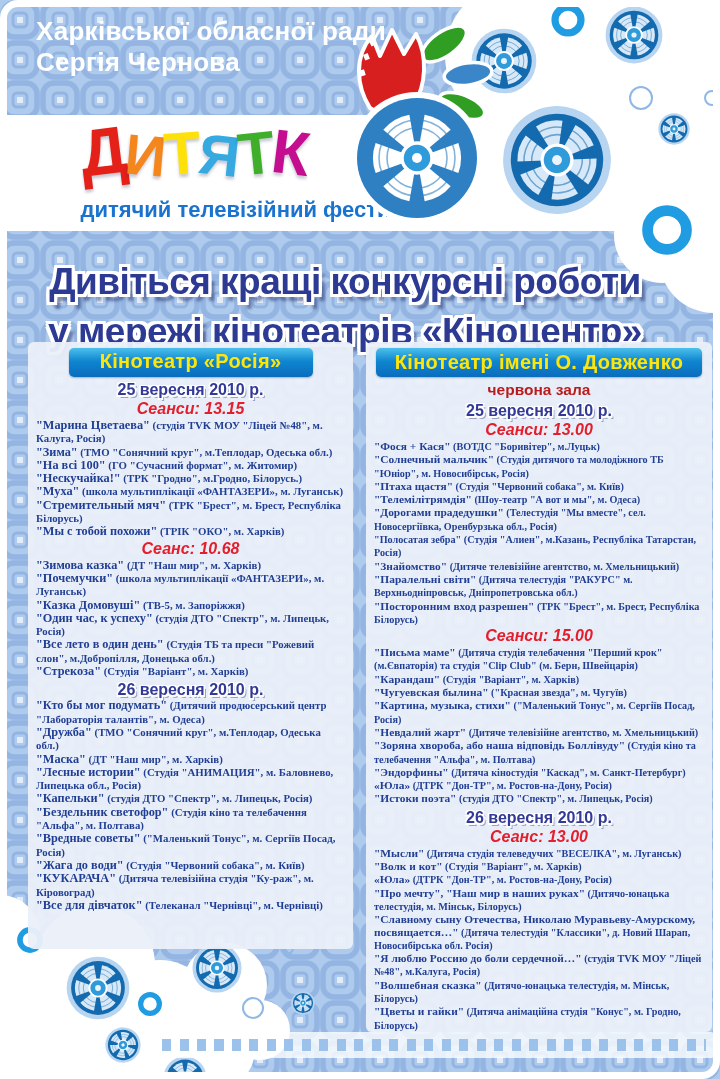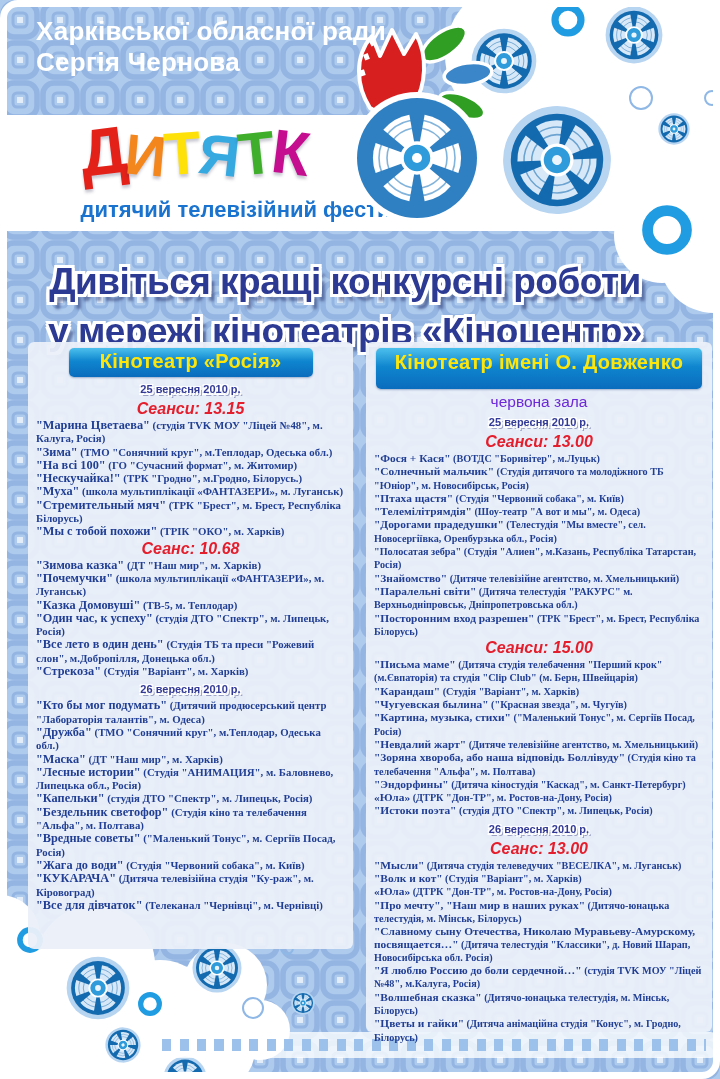--- a/index.html
+++ b/index.html
@@ -22,25 +22,25 @@
                        -3px 0 0 #fff,3px 0 0 #fff,0 -3px 0 #fff,0 3px 0 #fff,
                        6px 7px 3px rgba(25,35,95,.5);margin-top:20px;}
   .panel{position:absolute;top:342px;background:rgba(235,240,249,.95);border-radius:6px;
          padding:4px 8px;box-sizing:border-box;text-align:center;}
   .panel-left{left:28px;width:325px;height:607px;}
   .panel-right{left:366px;width:346px;height:690px;}
   .hdr-bar{margin:2px auto 3px;border-radius:5px;padding:2px 0 5px;
            background:linear-gradient(180deg,#4cc0ec,#0f86cf 45%,#0a6cbd);
            box-shadow:0 1px 2px rgba(20,60,120,.35);}
   .panel-left .hdr-bar{width:244px;}
-  .panel-right .hdr-bar{width:326px;padding:3px 0 16px;}
+  .panel-right .hdr-bar{width:326px;padding:3px 0 4px;}
   .cinema{font-size:20px;font-weight:800;color:#ffe60a;letter-spacing:.3px;line-height:22px;}
   .hall-in-bar{font-size:15.5px;font-weight:800;color:#ffffff;line-height:18px;margin-top:1px;}
-  .hall-below{font-size:15.5px;font-weight:400;color:#6d28d9;line-height:19px;margin-top:1px;}
-  .date{font-size:11px;line-height:19px;font-weight:800;color:#333a96;margin-top:2px;
+  .hall-below{font-size:15.5px;font-weight:700;color:#b91c1c;line-height:19px;margin-top:1px;}
+  .date{font-size:16px;line-height:19px;font-weight:800;color:#333a96;margin-top:2px;
         text-shadow:-1.5px -1.5px 0 #fff,1.5px -1.5px 0 #fff,-1.5px 1.5px 0 #fff,
                     1.5px 1.5px 0 #fff,2.5px 3px 0 rgba(40,45,120,.4);}
   .time{font-size:16px;line-height:19px;font-weight:800;color:#e41e2c;margin:0 0 1px;font-style:italic;}
   .film{margin:0;text-align:left;font-family:"Liberation Serif",serif;color:#203e93;}
   .panel-left  .film{font-size:12.3px;line-height:13.3px;}
   .panel-right .film{font-size:11.4px;line-height:12.3px;}
   .film .ft{font-weight:700;}
   .film .fi{font-weight:700;}
   .panel-left  .film .fi{font-size:10.8px;}
   .panel-right .film .fi{font-size:10.2px;}
@@ -202,21 +202,21 @@
       <p class="film"><span class="ft">"Марина Цветаева"</span><span class="fi"> (студія TVK МОУ "Ліцей №48", м. Калуга, Росія)</span></p>
       <p class="film"><span class="ft">"Зима"</span><span class="fi"> (ТМО "Сонячний круг", м.Теплодар, Одеська обл.)</span></p>
       <p class="film"><span class="ft">"На всі 100"</span><span class="fi"> (ГО "Сучасний формат", м. Житомир)</span></p>
       <p class="film"><span class="ft">"Нескучайка!"</span><span class="fi"> (ТРК "Гродно", м.Гродно, Білорусь.)</span></p>
       <p class="film"><span class="ft">"Муха"</span><span class="fi"> (школа мультиплікації «ФАНТАЗЕРИ», м. Луганськ)</span></p>
       <p class="film"><span class="ft">"Стремительный мяч"</span><span class="fi"> (ТРК "Брест", м. Брест, Республіка Білорусь)</span></p>
       <p class="film"><span class="ft">"Мы с тобой похожи"</span><span class="fi"> (ТРІК "ОКО", м. Харків)</span></p>
       <div class="time">Сеанс: 10.68</div>
       <p class="film"><span class="ft">"Зимова казка"</span><span class="fi"> (ДТ "Наш мир", м. Харків)</span></p>
       <p class="film"><span class="ft">"Почемучки"</span><span class="fi"> (школа мультиплікації «ФАНТАЗЕРИ», м. Луганськ)</span></p>
-      <p class="film"><span class="ft">"Казка Домовуші"</span><span class="fi"> (ТВ-5, м. Теплодар)</span></p>
+      <p class="film"><span class="ft">"Казка Домовуші"</span><span class="fi"> (ТВ-5, м. Запоріжжя)</span></p>
       <p class="film"><span class="ft">"Один час, к успеху"</span><span class="fi"> (студія ДТО "Спектр", м. Липецьк, Росія)</span></p>
       <p class="film"><span class="ft">"Все лето в один день"</span><span class="fi"> (Студія ТБ та преси "Рожевий слон", м.Добропілля, Донецька обл.)</span></p>
       <p class="film"><span class="ft">"Стрекоза"</span><span class="fi"> (Студія "Варіант", м. Харків)</span></p>
       <div class="date">26 вересня 2010 р.</div>
       <p class="film"><span class="ft">"Кто бы мог подумать"</span><span class="fi"> (Дитячий продюсерський центр "Лабораторія талантів", м. Одеса)</span></p>
       <p class="film"><span class="ft">"Дружба"</span><span class="fi"> (ТМО "Сонячний круг", м.Теплодар, Одеська обл.)</span></p>
       <p class="film"><span class="ft">"Маска"</span><span class="fi"> (ДТ "Наш мир", м. Харків)</span></p>
       <p class="film"><span class="ft">"Лесные истории"</span><span class="fi"> (Студія "АНИМАЦИЯ", м. Баловнево, Липецька обл., Росія)</span></p>
       <p class="film"><span class="ft">"Капельки"</span><span class="fi"> (студія ДТО "Спектр", м. Липецьк, Росія)</span></p>
       <p class="film"><span class="ft">"Бездельник светофор"</span><span class="fi"> (Студія кіно та телебачення "Альфа", м. Полтава)</span></p>

